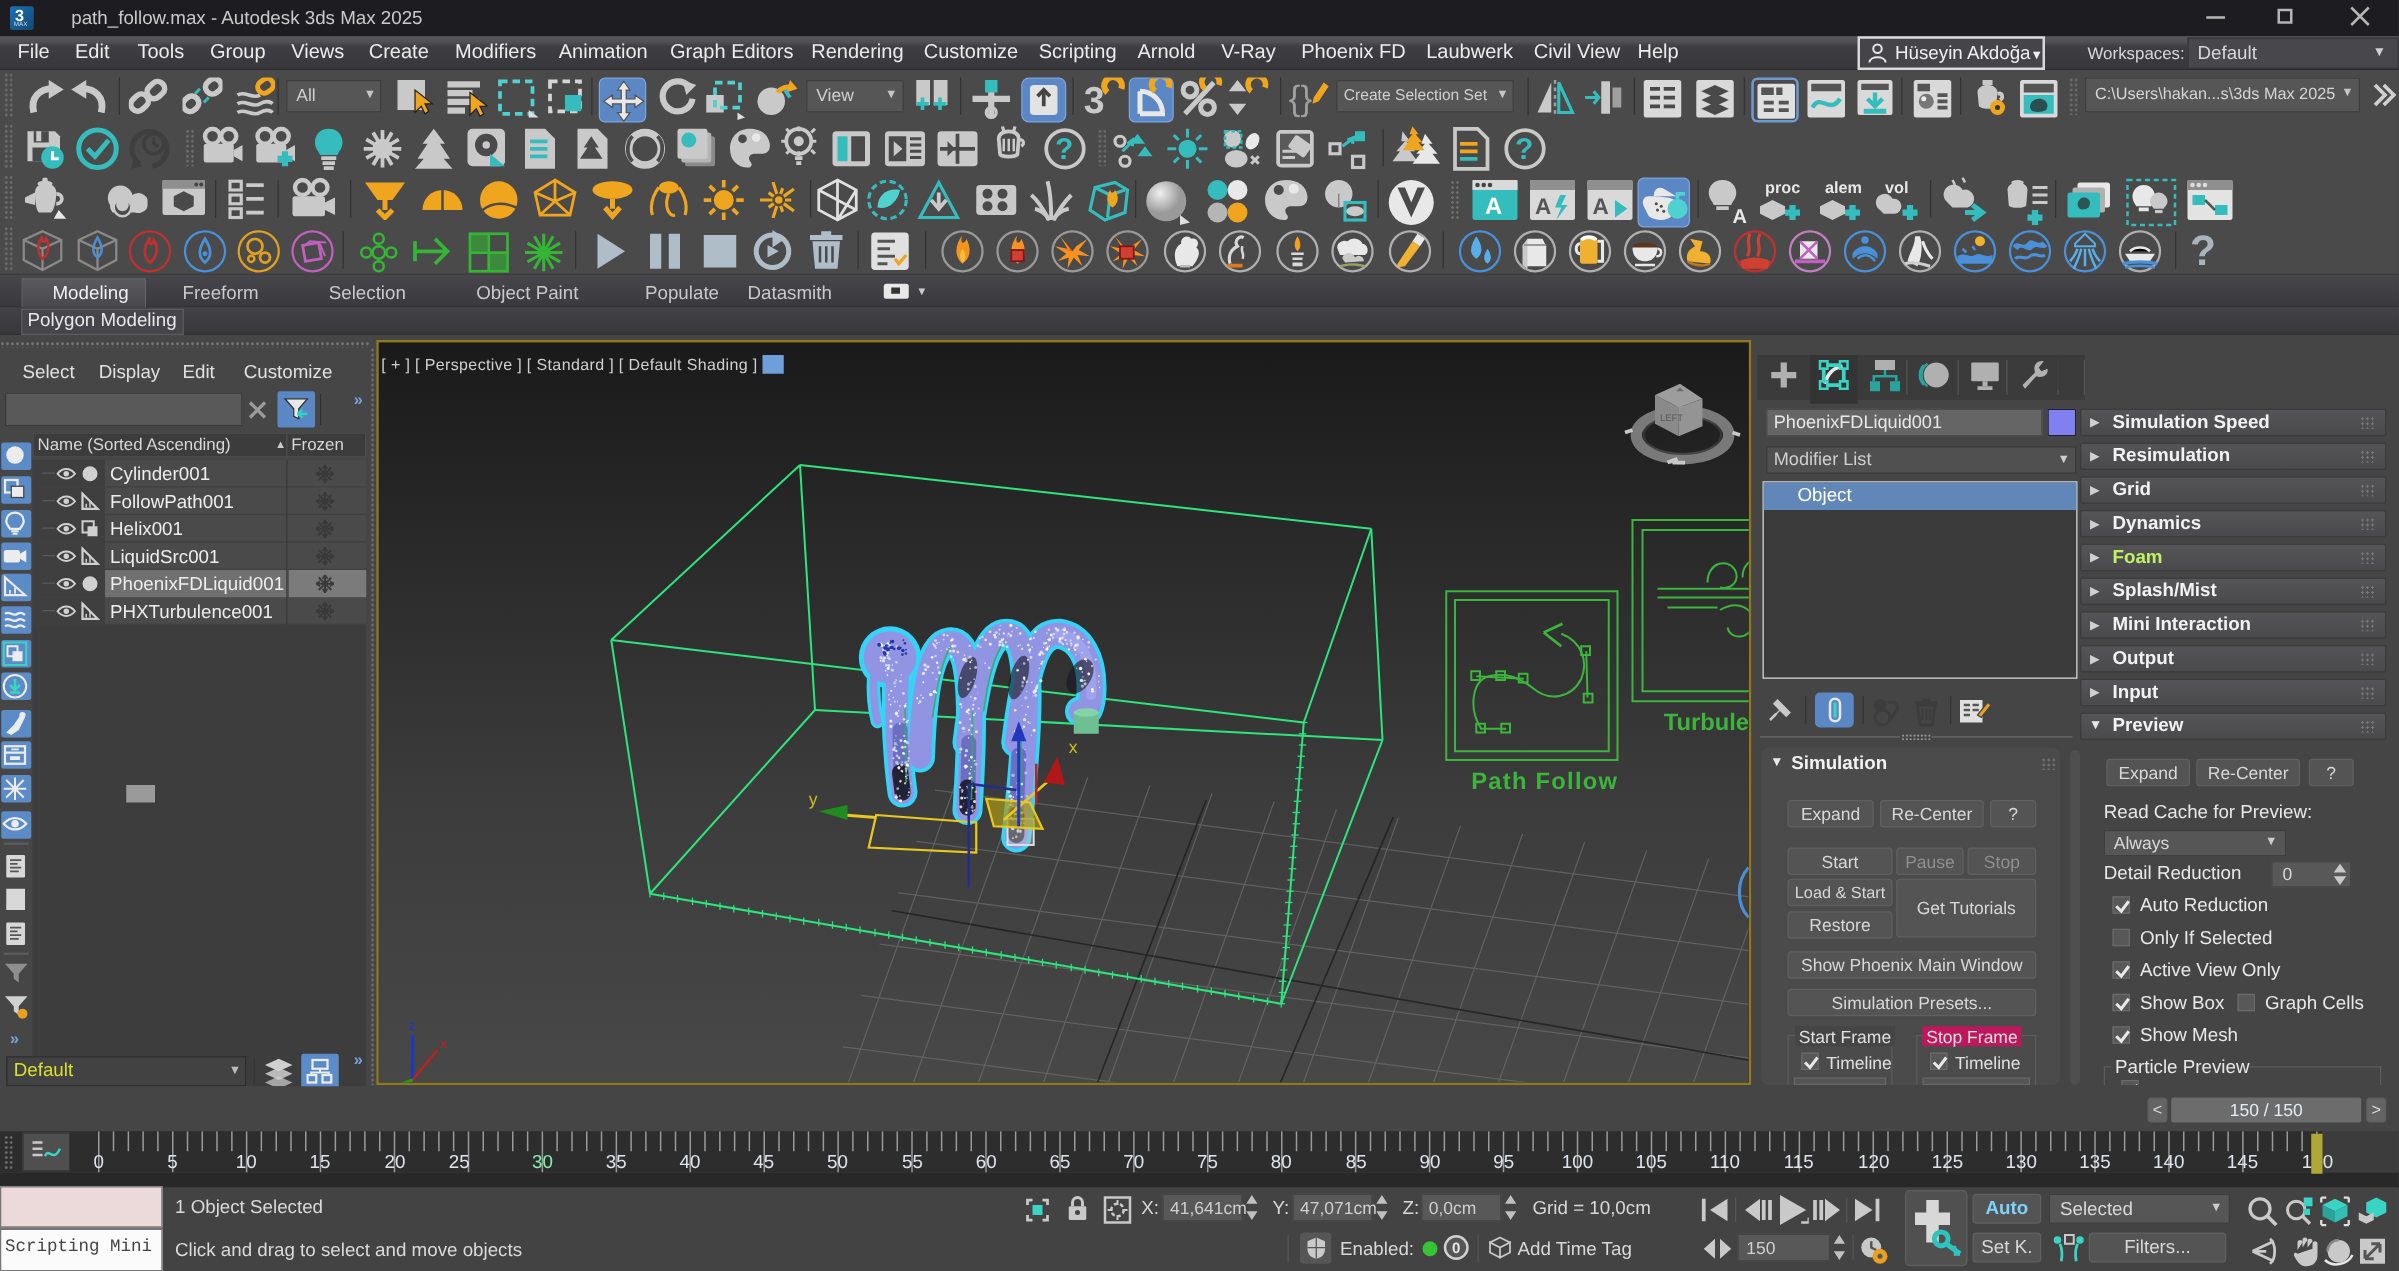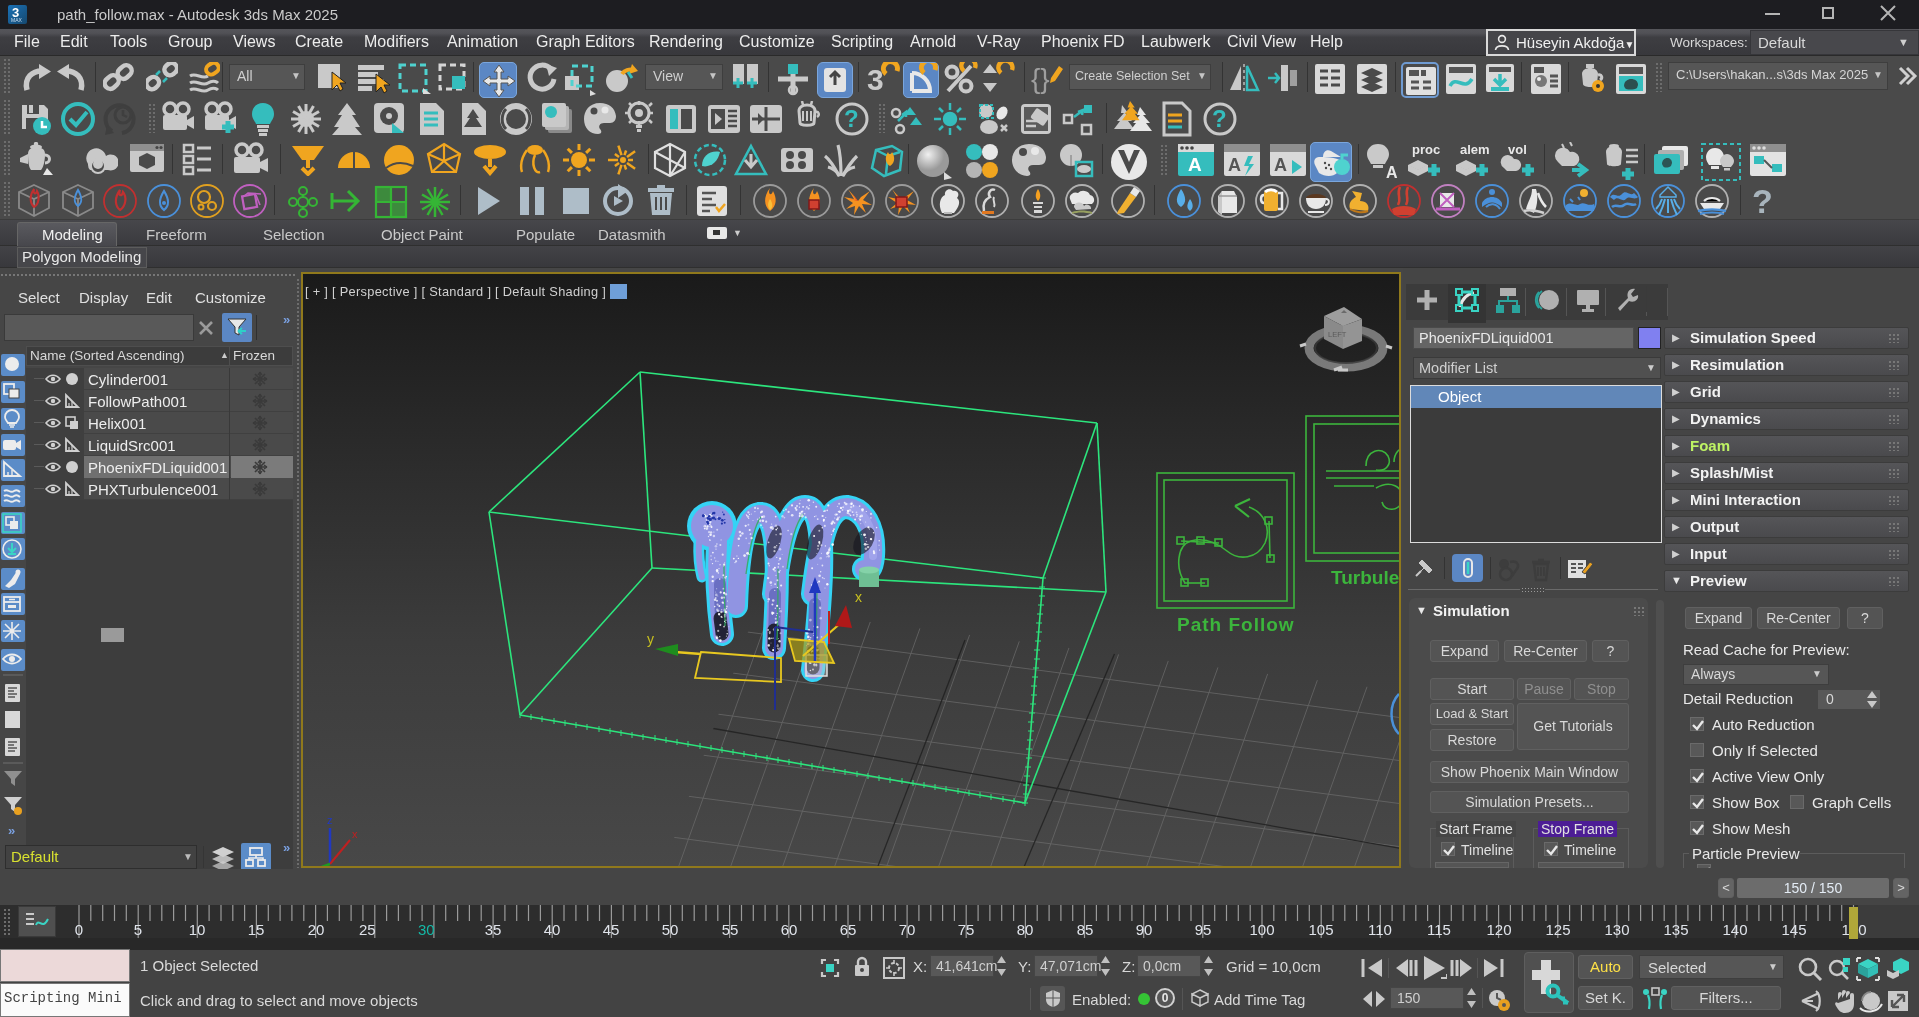--- a/index.html
+++ b/index.html
@@ -1931,21 +1931,21 @@
     <div class="btn" style="left:1517px;top:678px;width:54px;height:22px;line-height:20px;font-size:14px;color:#8f8f8f;">Pause</div>
     <div class="btn" style="left:1574px;top:678px;width:55px;height:22px;line-height:20px;font-size:14px;color:#8f8f8f;">Stop</div>
     <div class="btn" style="left:1430px;top:703px;width:84px;height:22px;line-height:20px;font-size:13px;color:#d8d8d8;">Load &amp; Start</div>
     <div class="btn" style="left:1517px;top:703px;width:112px;height:47px;line-height:45px;font-size:14px;color:#d8d8d8;">Get Tutorials</div>
     <div class="btn" style="left:1430px;top:729px;width:84px;height:22px;line-height:20px;font-size:14px;color:#d8d8d8;">Restore</div>
     <div class="btn" style="left:1430px;top:761px;width:199px;height:22px;line-height:20px;font-size:14px;color:#d8d8d8;">Show Phoenix Main Window</div>
     <div class="btn" style="left:1430px;top:791px;width:199px;height:22px;line-height:20px;font-size:14px;color:#d8d8d8;">Simulation Presets...</div>
     <div class="abs" style="left:1430px;top:828px;width:84px;height:40px;border:1px solid #5c5c5c;border-bottom:none;"></div>
     <div class="abs" style="left:1533px;top:828px;width:96px;height:40px;border:1px solid #5c5c5c;border-bottom:none;"></div>
     <div class="txt" style="left:1436px;top:821px;font-size:14px;color:#e0e0e0;background:#454545;padding:0 3px;">Start Frame</div>
-    <div class="txt" style="left:1538px;top:821px;font-size:14px;color:#e0e0e0;background:#4c1d95;padding:0 3px;">Stop Frame</div>
+    <div class="txt" style="left:1538px;top:821px;font-size:14px;color:#e0e0e0;background:#be185d;padding:0 3px;">Stop Frame</div>
     <div class="cb" style="left:1441px;top:842px;"><svg width="14" height="14" viewBox="0 0 14 14" style="">
         <path d="M2 7 L6 11 L12 3" stroke="#e8e8e8" stroke-width="2.4" fill="none"></path>
       </svg></div>
     <div class="txt" style="left:1461px;top:842px;font-size:14px;color:#e0e0e0;">Timeline</div>
     <div class="cb" style="left:1544px;top:842px;"><svg width="14" height="14" viewBox="0 0 14 14" style="">
         <path d="M2 7 L6 11 L12 3" stroke="#e8e8e8" stroke-width="2.4" fill="none"></path>
       </svg></div>
     <div class="txt" style="left:1564px;top:842px;font-size:14px;color:#e0e0e0;">Timeline</div>
     <div class="abs" style="left:1435px;top:862px;width:74px;height:6px;background:#555;border:1px solid #666;"></div>
     <div class="abs" style="left:1538px;top:862px;width:86px;height:6px;background:#555;border:1px solid #666;"></div>
@@ -2191,21 +2191,21 @@
         <line x1="1756.8" y1="0" x2="1756.8" y2="16" stroke="#9a9a9a" stroke-width="1.2"></line>
         <line x1="1768.7" y1="0" x2="1768.7" y2="16" stroke="#9a9a9a" stroke-width="1.2"></line>
         <line x1="1780.5" y1="0" x2="1780.5" y2="33" stroke="#9a9a9a" stroke-width="1.2"></line>
       </svg></div>
     <div class="txt" style="left:63px;top:921px;width:32px;text-align:center;font-size:15px;color:#dfe3ea;">0</div>
     <div class="txt" style="left:122px;top:921px;width:32px;text-align:center;font-size:15px;color:#dfe3ea;">5</div>
     <div class="txt" style="left:181px;top:921px;width:32px;text-align:center;font-size:15px;color:#dfe3ea;">10</div>
     <div class="txt" style="left:240px;top:921px;width:32px;text-align:center;font-size:15px;color:#dfe3ea;">15</div>
     <div class="txt" style="left:300px;top:921px;width:32px;text-align:center;font-size:15px;color:#dfe3ea;">20</div>
     <div class="txt" style="left:359px;top:921px;width:32px;text-align:left;font-size:15px;color:#dfe3ea;">25</div>
-    <div class="txt" style="left:418px;top:921px;width:32px;font-size:15px;color:#14b8a6;">30</div>
+    <div class="txt" style="left:418px;top:921px;width:32px;text-align:center;font-size:15px;color:#86efac;">30</div>
     <div class="txt" style="left:477px;top:921px;width:32px;text-align:center;font-size:15px;color:#dfe3ea;">35</div>
     <div class="txt" style="left:536px;top:921px;width:32px;text-align:center;font-size:15px;color:#dfe3ea;">40</div>
     <div class="txt" style="left:595px;top:921px;width:32px;text-align:center;font-size:15px;color:#dfe3ea;">45</div>
     <div class="txt" style="left:654px;top:921px;width:32px;text-align:center;font-size:15px;color:#dfe3ea;">50</div>
     <div class="txt" style="left:714px;top:921px;width:32px;text-align:center;font-size:15px;color:#dfe3ea;">55</div>
     <div class="txt" style="left:773px;top:921px;width:32px;text-align:center;font-size:15px;color:#dfe3ea;">60</div>
     <div class="txt" style="left:832px;top:921px;width:32px;text-align:center;font-size:15px;color:#dfe3ea;">65</div>
     <div class="txt" style="left:891px;top:921px;width:32px;text-align:center;font-size:15px;color:#dfe3ea;">70</div>
     <div class="txt" style="left:950px;top:921px;width:32px;text-align:center;font-size:15px;color:#dfe3ea;">75</div>
     <div class="txt" style="left:1009px;top:921px;width:32px;text-align:center;font-size:15px;color:#dfe3ea;">80</div>
@@ -2322,21 +2322,21 @@
         <circle cx="17" cy="17" r="6" fill="#e8a020"></circle>
         <circle cx="17" cy="17" r="2" fill="#555"></circle>
       </svg></div>
     <div class="abs" style="left:1524px;top:952px;width:50px;height:61px;background:#505050;border:1px solid #5e5e5e;border-radius:4px;"></div>
     <div class="ic" style="left:1530px;top:958px;"><svg width="40" height="48" viewBox="0 0 40 48" style="">
         <path d="M16 2 v34 M2 17 h28" stroke="#d8d8d8" stroke-width="10"></path>
         <circle cx="23" cy="33" r="5.5" fill="none" stroke="#2cc4bc" stroke-width="4"></circle>
         <path d="M27 37 L38 45" stroke="#2cc4bc" stroke-width="4"></path>
         <path d="M33 45 l5 0 M31 40 l4 0" stroke="#2cc4bc" stroke-width="3"></path>
       </svg></div>
-    <div class="btn" style="left:1578px;top:955px;width:55px;height:24px;line-height:22px;font-size:15px;color:#fde047;">Auto</div>
+    <div class="btn" style="left:1578px;top:955px;width:55px;height:24px;line-height:22px;font-size:15px;color:#7dd3fc;font-weight:bold;">Auto</div>
     <div class="btn" style="left:1578px;top:986px;width:55px;height:24px;line-height:22px;font-size:15px;color:#d8d8d8;">Set K.</div>
     <div class="abs" style="left:1639px;top:955px;width:145px;height:24px;background:#565656;border:1px solid #3e3e3e;"></div>
     <div class="txt" style="left:1648px;top:959px;font-size:15px;color:#d8d8d8;">Selected</div>
     <div class="txt" style="left:1768px;top:961px;font-size:10px;color:#ccc;">▼</div>
     <div class="ic" style="left:1642px;top:986px;"><svg width="26" height="26" viewBox="0 0 26 26" style="">
         <circle cx="4" cy="6" r="3" fill="#3ad4c4"></circle>
         <circle cx="22" cy="6" r="3" fill="#3ad4c4"></circle>
         <rect x="10" y="2" width="7" height="7" fill="none" stroke="#c9c9c9" stroke-width="1.6"></rect>
         <path d="M6 9 C8 14 8 18 7 23 M20 9 C18 14 18 18 19 23" fill="none" stroke="#3ad4c4" stroke-width="2.2"></path>
       </svg></div>

